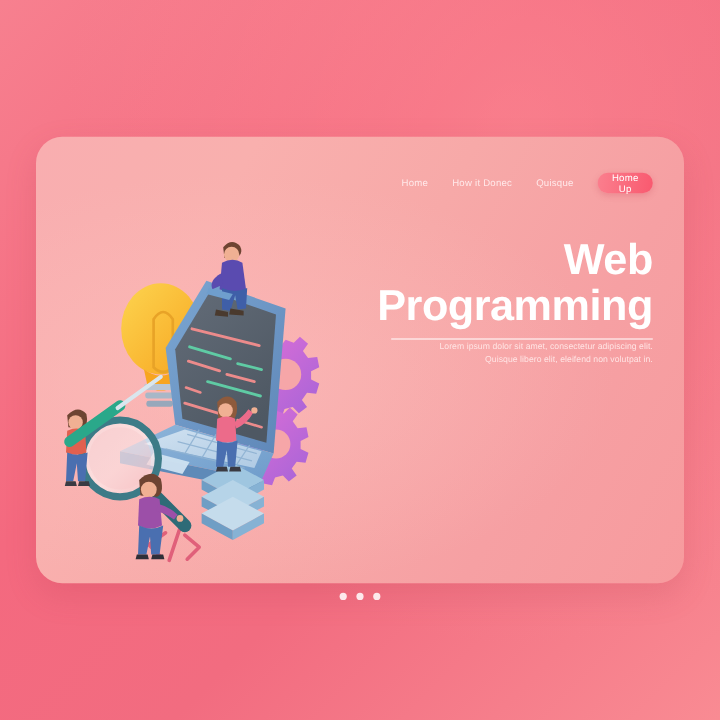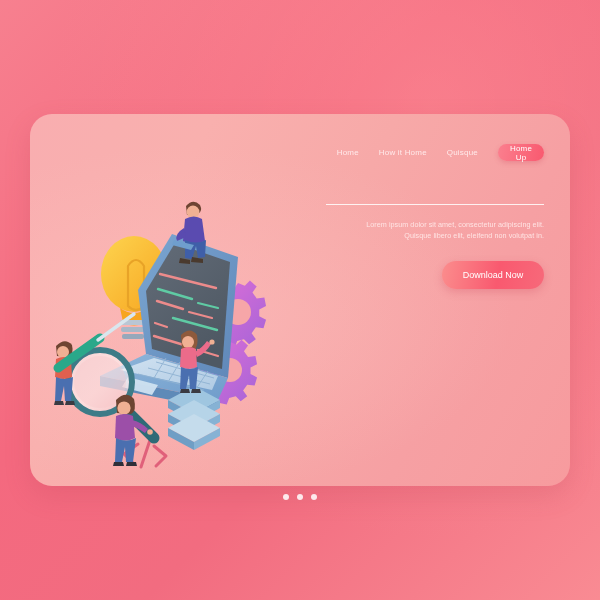--- a/index.html
+++ b/index.html
@@ -102,21 +102,21 @@
     letter-spacing: -0.4px;
     margin: 0;
   }
   .title-rule {
     margin: 8px 0 0 auto;
     width: 218px;
     height: 1px;
     background: rgba(255,255,255,0.85);
   }
   .hero-body {
-    margin-top: 14px;
+    margin-top: 0;
     color: #ffe4e4;
     font-size: 7.2px;
     line-height: 11.4px;
     letter-spacing: 0.05px;
   }
   .hero-body div { white-space: nowrap; }
 
   .cta-btn {
     margin-top: 19px;
     display: inline-flex;
@@ -165,21 +165,21 @@
 </style>
 </head>
 <body>
 
 <div id="page">
 
   <div id="hero-card">
 
     <nav class="nav">
       <a class="nav-link">Home</a>
-      <a class="nav-link">How it Home</a>
+      <a class="nav-link">How it Donec</a>
       <a class="nav-link">Quisque</a>
       <button class="nav-btn">Home Up</button>
     </nav>
 
     <div class="illo">
       <svg viewBox="0 0 300 320" xmlns="http://www.w3.org/2000/svg">
         <defs>
           <linearGradient id="gBulb" x1="0" y1="0" x2="1" y2="1">
             <stop offset="0%" stop-color="#fdd44f"></stop>
               <stop offset="100%" stop-color="#f7a520"></stop>
@@ -334,26 +334,29 @@
           <path d="M90 258 q9 2 16 9 l-3 4 q-8 -6 -15 -7 Z" fill="#9c4fa8"></path>
           <circle cx="108" cy="270" r="2.8" fill="#f0b093"></circle>
           <path d="M74 276 q10 5 20 0 l-3 24 l-7 0 l-1 -15 l-3 15 l-7 0 Z" fill="#4a6fb0"></path>
           <path d="M72 300 l9 0 l1 4 l-11 0 Z" fill="#2f2f38"></path>
           <path d="M85 300 l9 0 l1 4 l-11 0 Z" fill="#2f2f38"></path>
         </g>
       </svg>
     </div>
 
     <div class="hero-text">
+      <h1 class="hero-title">
+        <span>Web</span><br>
+        <span>Programming</span>
+      </h1>
       <div class="title-rule"></div>
       <div class="hero-body">
         <div>Lorem ipsum dolor sit amet, consectetur adipiscing elit.</div>
         <div>Quisque libero elit, eleifend non volutpat in.</div>
       </div>
-      <button class="cta-btn">Download Now</button>
     </div>
 
   </div>
 
   <div class="dots">
     <span class="dot"></span>
     <span class="dot"></span>
     <span class="dot"></span>
   </div>
 

